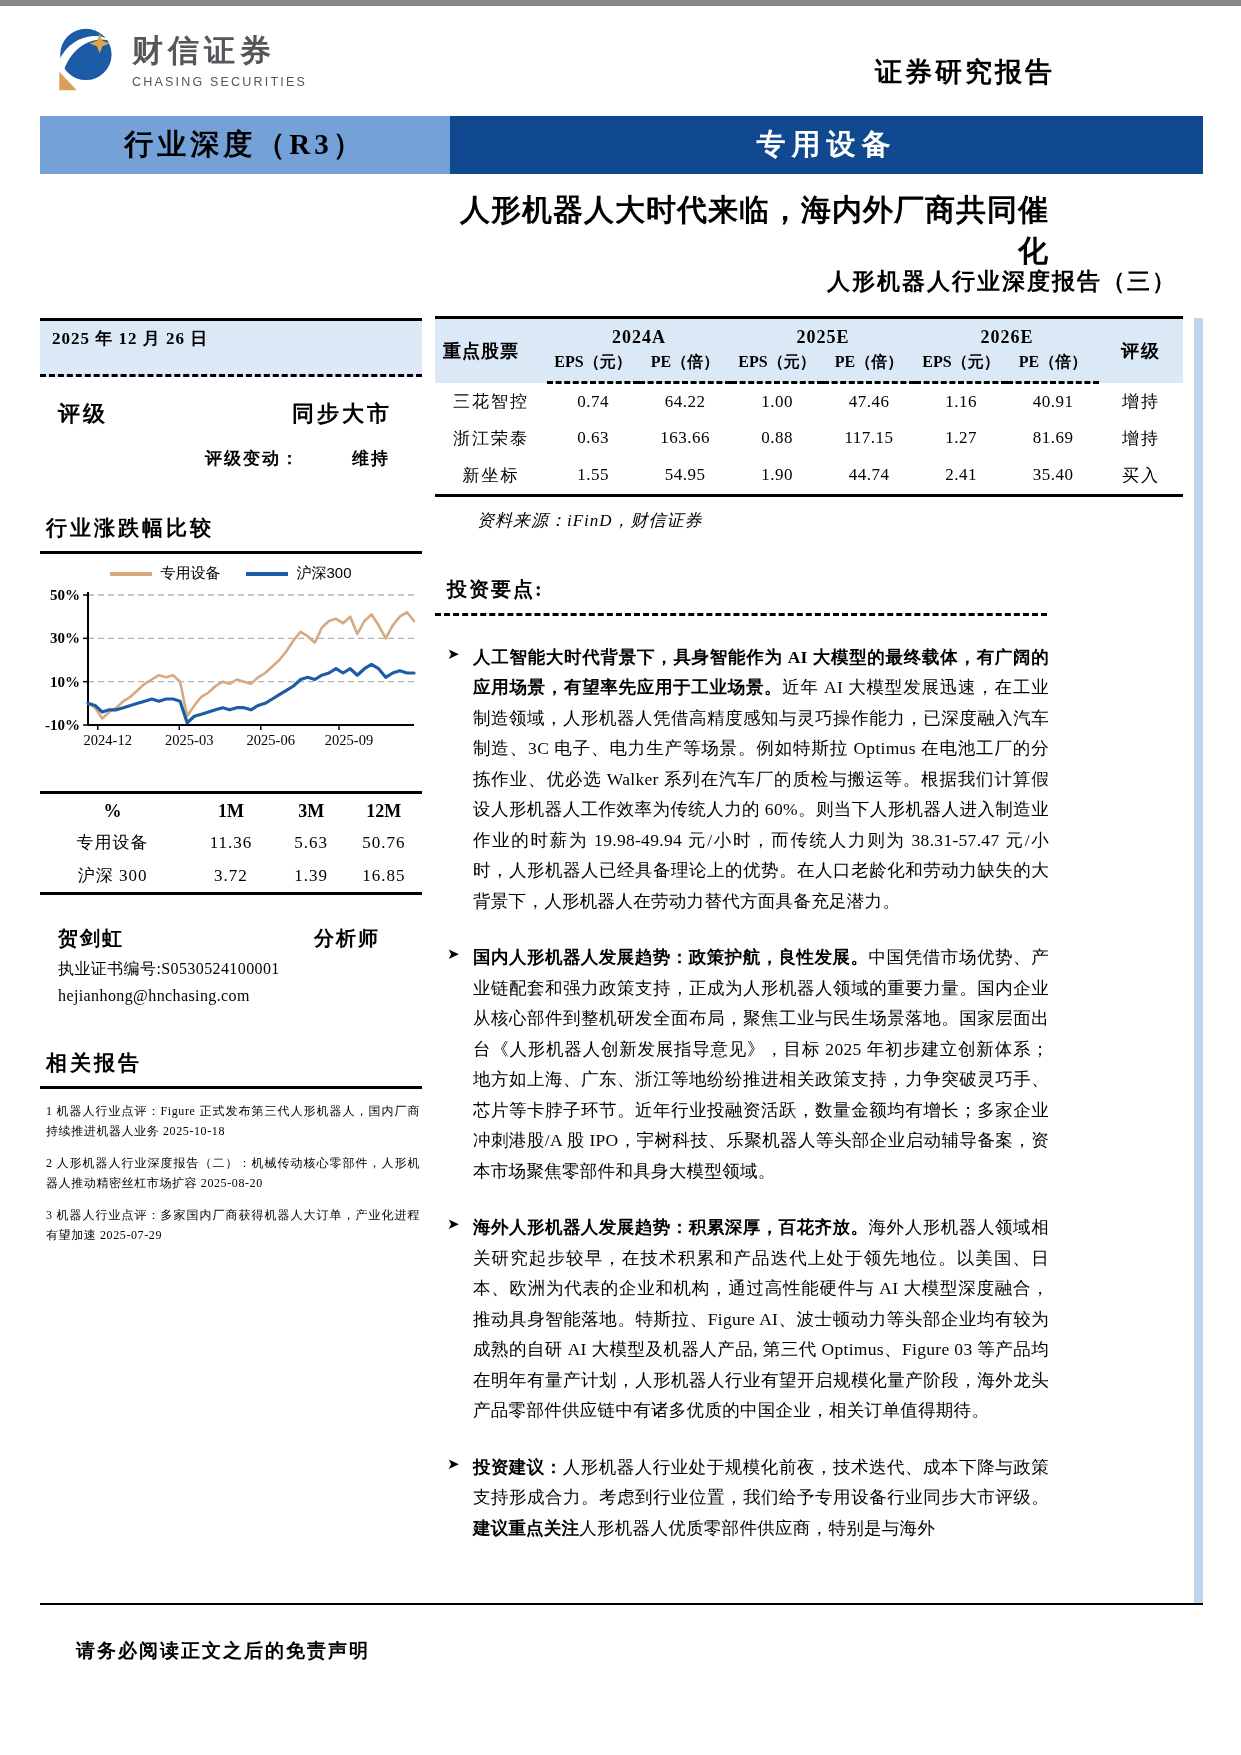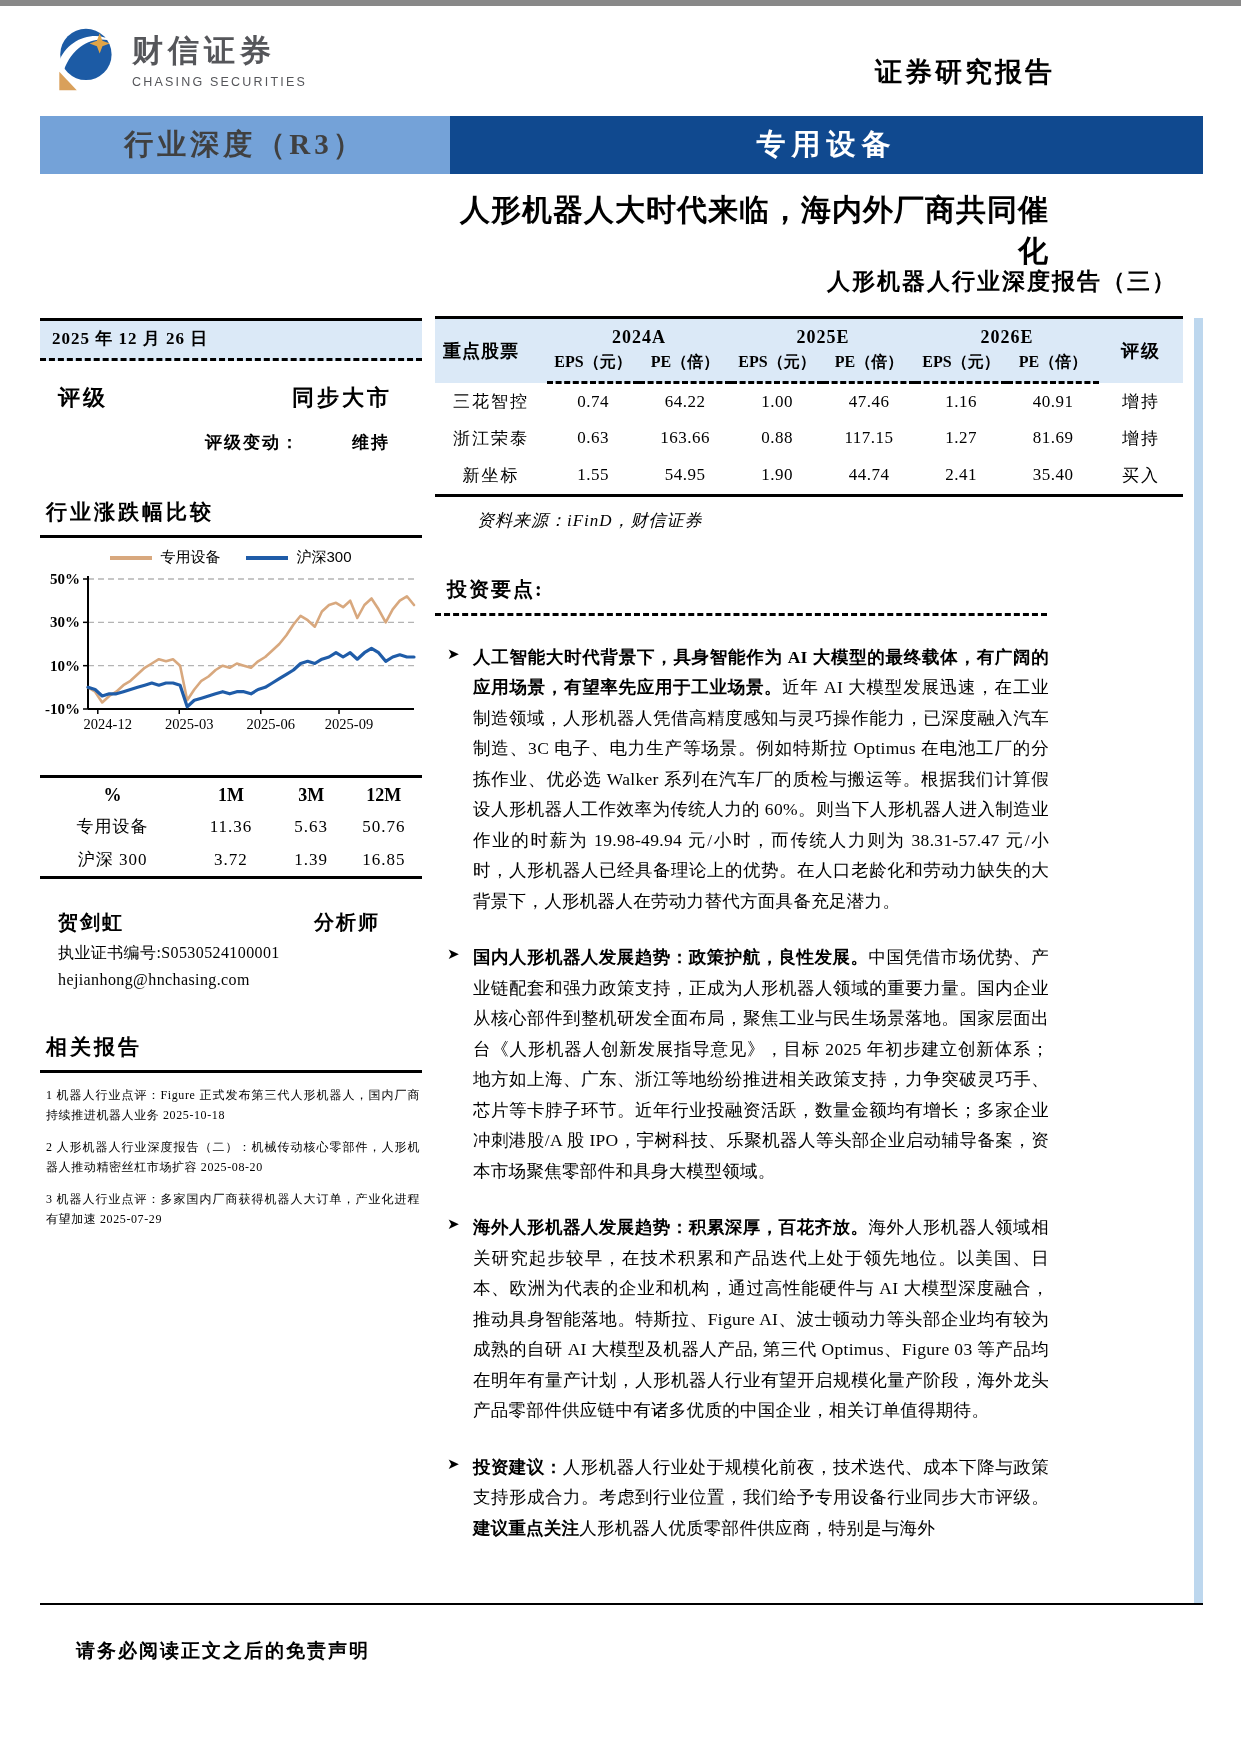--- a/index.html
+++ b/index.html
@@ -11,34 +11,34 @@
   .logo { position:absolute; left:52px; top:20px; display:flex; align-items:center; gap:14px; }
   .logo-text .cn { font-family:"Liberation Sans","DejaVu Sans",sans-serif; font-size:31px;
                    font-weight:bold; color:#55565a; letter-spacing:5px; }
   .logo-text .en { font-family:"Liberation Sans","DejaVu Sans",sans-serif; font-size:12.5px;
                    color:#55565a; letter-spacing:2.2px; margin-top:3px; }
   .report-type { position:absolute; left:600px; top:48px; width:455px; text-align:right;
                  font-size:27px; font-weight:bold; letter-spacing:3px; }
 
   
   .banner { position:absolute; left:40px; top:110px; width:1163px; height:58px; display:flex; }
-  .banner-left  { width:410px; background:#74a2d8; color:#404040; font-size:29px; font-weight:bold;
+  .banner-left  { width:410px; background:#74a2d8; color:#000000; font-size:29px; font-weight:bold;
                   display:flex; align-items:center; justify-content:center; letter-spacing:4px; }
   .banner-right { flex:1; background:#10498f; color:#fff; font-size:29px; font-weight:bold;
                   display:flex; align-items:center; justify-content:center; letter-spacing:6px; }
 
   .doc-title { position:absolute; left:435px; top:184px; width:614px; text-align:right;
                font-size:30px; font-weight:bold; letter-spacing:1px; }
   .doc-subtitle { position:absolute; right:64px; top:260px; font-size:23px; font-weight:bold;
                   letter-spacing:2px; }
 
   
   .sidebar { position:absolute; left:40px; top:312px; width:382px; }
   .date-box { border-top:3px solid #000; border-bottom:3px dashed #000; background:#dbe9f7;
-              font-size:17px; font-weight:bold; padding:6px 10px 8px 12px; letter-spacing:1px; }
+              font-size:17px; font-weight:bold; padding:6px 10px 24px 12px; letter-spacing:1px; }
   .rating-row { display:flex; justify-content:space-between; padding:0 30px 0 18px;
                 margin-top:22px; font-size:22px; font-weight:bold; letter-spacing:3px; }
   .rating-change-row { display:flex; justify-content:flex-end; gap:52px; padding-right:32px;
                        margin-top:18px; font-size:17px; font-weight:bold; letter-spacing:2px; }
   .side-heading { margin-top:44px; font-size:21px; font-weight:bold; letter-spacing:3px;
                   border-bottom:3px solid #000; padding:0 0 9px 6px; }
 
   
   .chart-box { margin-top:10px; }
   .chart-legend { display:flex; justify-content:center; gap:26px; margin:8px 0 2px;

